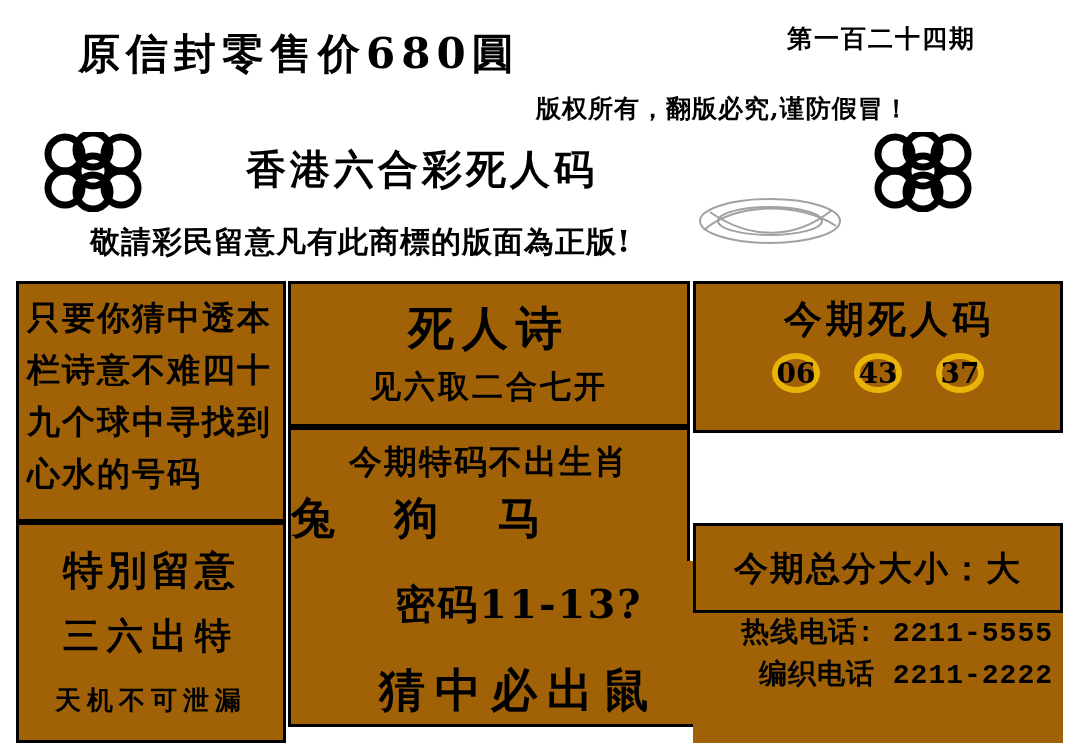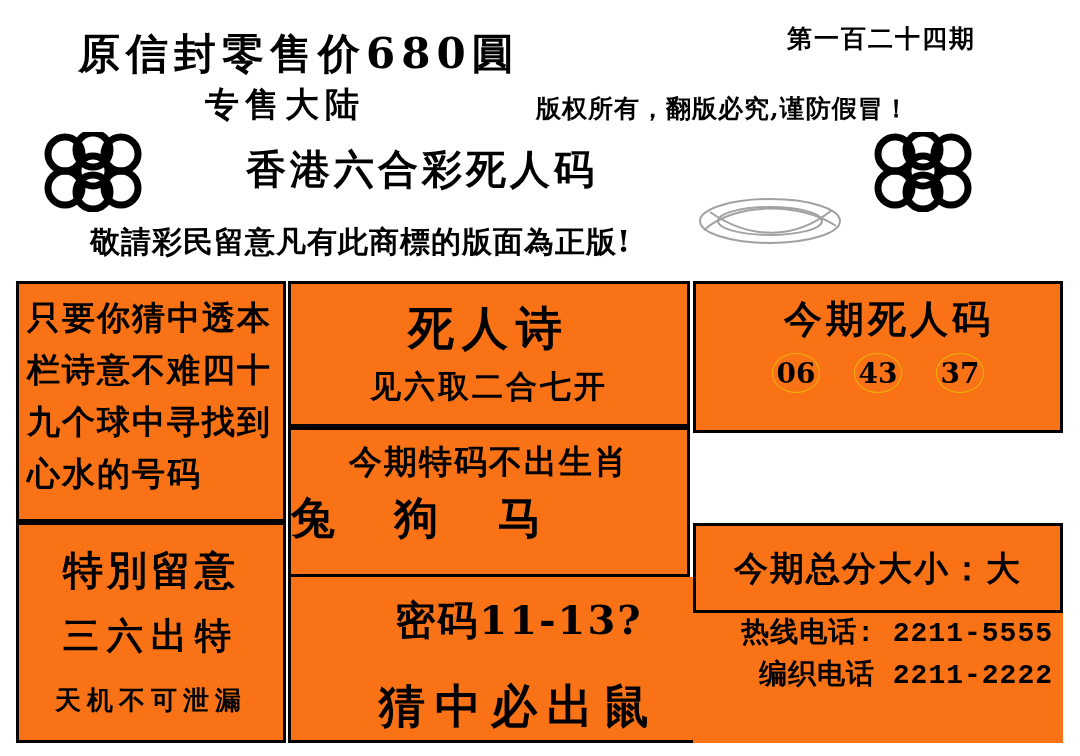--- a/index.html
+++ b/index.html
@@ -107,32 +107,32 @@
     position: absolute;
     top: 281px;
     left: 16px;
     width: 1047px;
     height: 462px;
   }
   .cell {
     position: absolute;
     border: 3px solid #000;
     box-sizing: border-box;
-    background: #f97316;
+    background: #a16207;
     overflow: hidden;
   }
 
   
   .cell-poemhint { left: 0; top: 0; width: 270px; height: 241px; }
   .cell-special  { left: 0; top: 241px; width: 270px; height: 221px; }
 
   
   .cell-deadpoem { left: 272px; top: 0; width: 402px; height: 146px; }
   .cell-nozodiac { left: 272px; top: 146px; width: 402px; height: 150px; }
-  .cell-code     { left: 272px; top: 296px; width: 462px; height: 166px; border-top: none;}
+  .cell-code     { left: 272px; top: 280px; width: 462px; height: 166px; border-top: none;}
 
   
   .cell-nums   { left: 677px; top: 0; width: 370px; height: 152px; }
   .cell-odd    { left: 677px; top: 152px; width: 370px; height: 90px; }
   .cell-size   { left: 677px; top: 242px; width: 370px; height: 90px; }
   .cell-phones { left: 677px; top: 332px; width: 370px; height: 130px; border: none;}
 
   
   .vtext {
     font-family: "DejaVu Serif", serif;
@@ -200,21 +200,21 @@
   }
   .nums-row {
     display: flex;
     justify-content: center;
     gap: 34px;
     margin-top: 8px;
   }
   .numball {
     width: 48px;
     height: 40px;
-    border: 1px solid #eab308;
+    border: 6px solid #eab308;
     border-radius: 50%;
     font-family: "DejaVu Serif", serif;
     font-size: 28px;
     font-weight: bold;
     display: flex;
     align-items: center;
     justify-content: center;
     box-sizing: border-box;
   }
   .row-line {
@@ -260,21 +260,20 @@
     white-space: nowrap;
   }
 </style>
 </head>
 <body>
 
 <div class="page">
 
   <div class="issue">第一百二十四期</div>
   <div class="price">原信封零售价680圓</div>
-  <div class="subprice">专售大陆</div>
   <div class="copyright">版权所有，翻版必究,谨防假冒！</div>
   <div class="maintitle">香港六合彩死人码</div>
   <div class="notice">敬請彩民留意凡有此商標的版面為正版!</div>
 
   <svg class="rosette left" viewBox="0 0 110 80">
     <g fill="none" stroke="#000" stroke-width="7">
       <circle cx="27" cy="22" r="17"></circle>
         <circle cx="55" cy="18" r="17"></circle>
         <circle cx="83" cy="22" r="17"></circle>
       <circle cx="27" cy="56" r="17"></circle>

